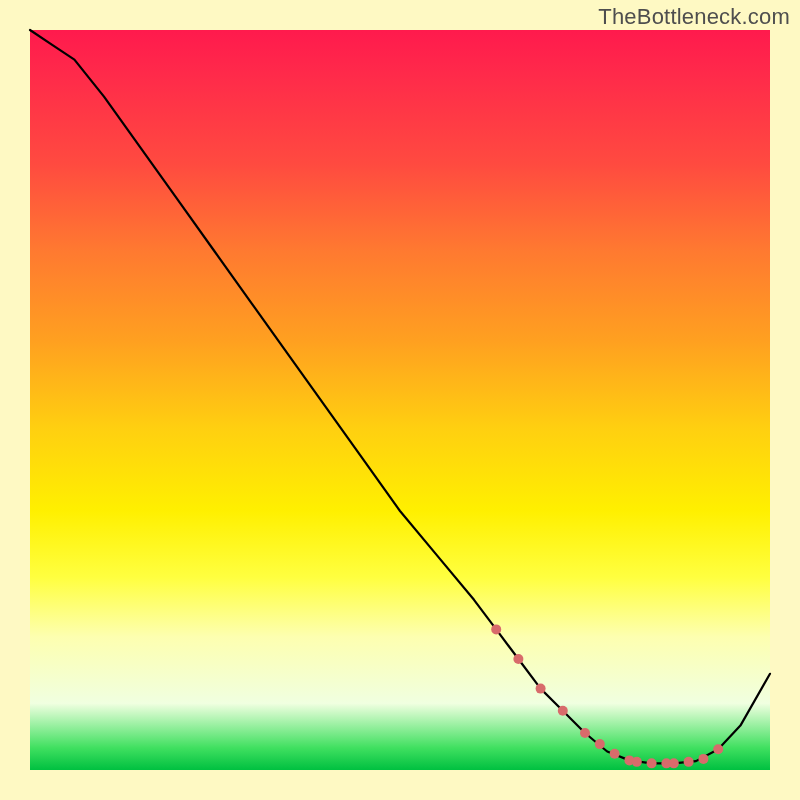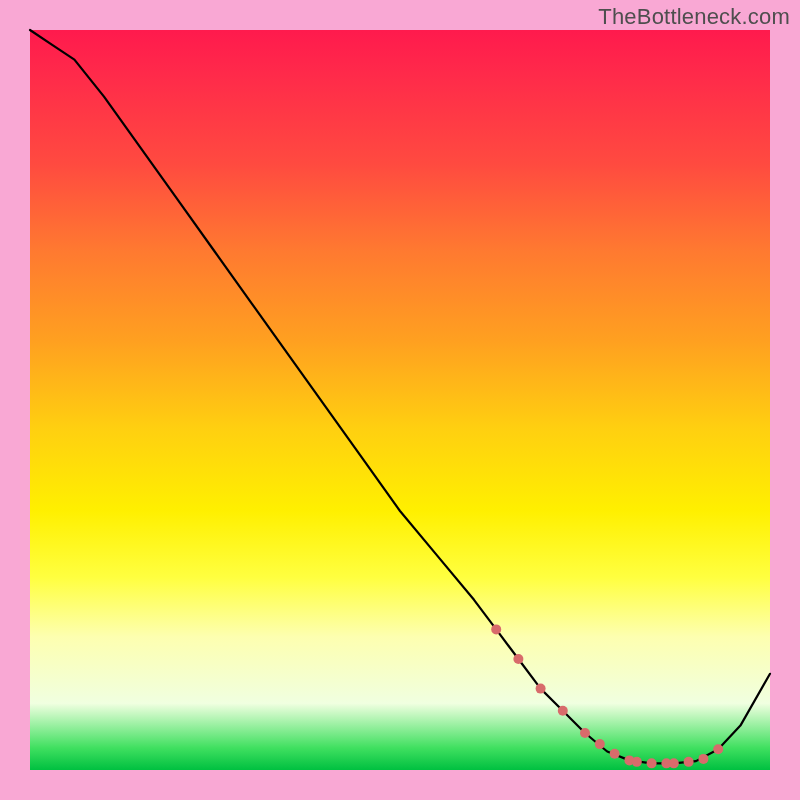--- a/index.html
+++ b/index.html
@@ -8,21 +8,21 @@
     width: 800px;
     height: 800px;
     background: #000;
     overflow: hidden;
     font-family: Arial, Helvetica, sans-serif;
   }
   .frame {
     position: relative;
     width: 800px;
     height: 800px;
-    background: #f9a8d4;
+    background: #fef9c3;
   }
   .watermark {
     position: absolute;
     top: 4px;
     right: 10px;
     color: #4e4e4e;
     font-size: 22px;
     font-weight: 500;
     letter-spacing: 0.2px;
     z-index: 10;

